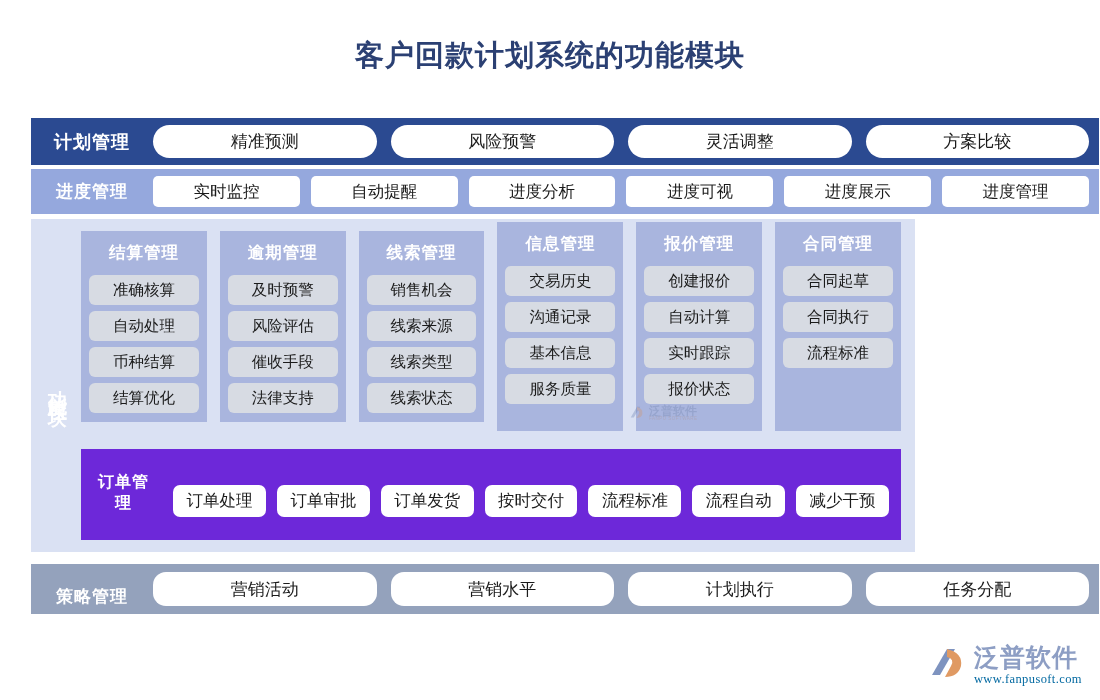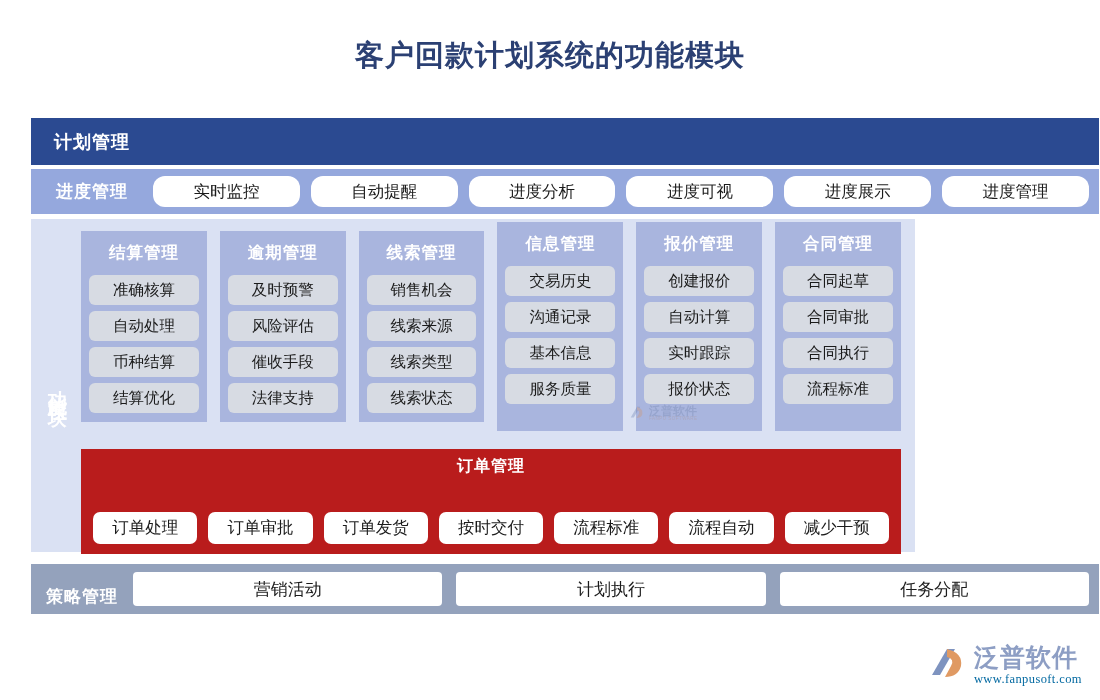--- a/index.html
+++ b/index.html
@@ -86,21 +86,21 @@
     margin-top: 4px;
     background: #95a8dd;
     height: 45px;
     padding: 0 10px 0 0;
   }
   #row-progress .band-label { width: 122px; }
   #row-progress .band-items { gap: 11px; }
   #row-progress .pill {
     flex: 1 1 0;
     height: 31px;
-    border-radius: 12px;
+    border-radius: 5px;
     font-size: 16.5px;
   }
 
   
   #section-modules {
     margin-top: 5px;
     background: #dae1f3;
     width: 884px;
     height: 333px;
     display: flex;
@@ -167,25 +167,25 @@
   }
 
   
   #col-0, #col-1, #col-2 { align-self: flex-start; }
   #col-3 { margin-top: -9px; }
   #col-4 { margin-top: -9px; }
   #col-5 { margin-top: -9px; }
 
   
   #order-band {
-    background: #b91c1c;
+    background: #6d28d9;
     flex: 1 1 auto;
     padding: 7px 12px 10px 12px;
     display: flex;
-    flex-direction: column;
+    flex-direction: row;
     align-items: center;
     gap: 19px;
     margin-top: 8px;
   }
   #order-band .order-title {
     color: #ffffff;
     font-size: 16px;
     font-weight: bold;
     letter-spacing: 1px;
     text-align: center;
@@ -205,26 +205,26 @@
     font-size: 16.5px;
   }
 
   
   #row-strategy {
     margin-top: 12px;
     background: #94a2bc;
     height: 50px;
     padding: 0 10px 0 0;
   }
-  #row-strategy .band-label { width: 102px; margin-top: 15px; }
+  #row-strategy .band-label { width: 122px; margin-top: 15px; }
   #row-strategy .band-items { gap: 14px; }
   #row-strategy .pill {
     flex: 1 1 0;
     height: 34px;
-    border-radius: 4px;
+    border-radius: 13px;
     font-size: 17px;
   }
 
   
   .wm-center {
     position: absolute;
     left: 628px;
     top: 404px;
     opacity: 0.30;
     display: flex;
@@ -252,20 +252,26 @@
 </style>
 </head>
 <body>
 
 <div class="page">
 
   <div class="title">客户回款计划系统的功能模块</div>
 
   <div class="band" id="row-plan">
     <div class="band-label">计划管理</div>
+    <div class="band-items">
+      <div class="pill">精准预测</div>
+      <div class="pill">风险预警</div>
+      <div class="pill">灵活调整</div>
+      <div class="pill">方案比较</div>
+    </div>
   </div>
 
   <div class="band" id="row-progress">
     <div class="band-label">进度管理</div>
     <div class="band-items">
       <div class="pill">实时监控</div>
       <div class="pill">自动提醒</div>
       <div class="pill">进度分析</div>
       <div class="pill">进度可视</div>
       <div class="pill">进度展示</div>
@@ -319,21 +325,20 @@
           <div class="col-head">报价管理</div>
           <div class="col-item">创建报价</div>
           <div class="col-item">自动计算</div>
           <div class="col-item">实时跟踪</div>
           <div class="col-item">报价状态</div>
         </div>
 
         <div class="column" id="col-5">
           <div class="col-head">合同管理</div>
           <div class="col-item">合同起草</div>
-          <div class="col-item">合同审批</div>
           <div class="col-item">合同执行</div>
           <div class="col-item">流程标准</div>
         </div>
 
       </div>
 
       <div id="order-band">
         <div class="order-title">订单管理</div>
         <div class="order-items">
           <div class="pill">订单处理</div>
@@ -346,20 +351,21 @@
         </div>
       </div>
 
     </div>
   </div>
 
   <div class="band" id="row-strategy">
     <div class="band-label">策略管理</div>
     <div class="band-items">
       <div class="pill">营销活动</div>
+      <div class="pill">营销水平</div>
       <div class="pill">计划执行</div>
       <div class="pill">任务分配</div>
     </div>
   </div>
 
   <div class="wm-center">
     <svg class="mark-svg" width="18" height="18" viewBox="0 0 40 40">
       <path d="M6 30 L20 6 L27 6 L13 30 Z" fill="#5b74a8"></path>
       <path d="M20 6 Q34 10 32 22 Q30 31 19 31 L24 22 Q27 16 20 14 Z" fill="#d8915f"></path>
     </svg>

